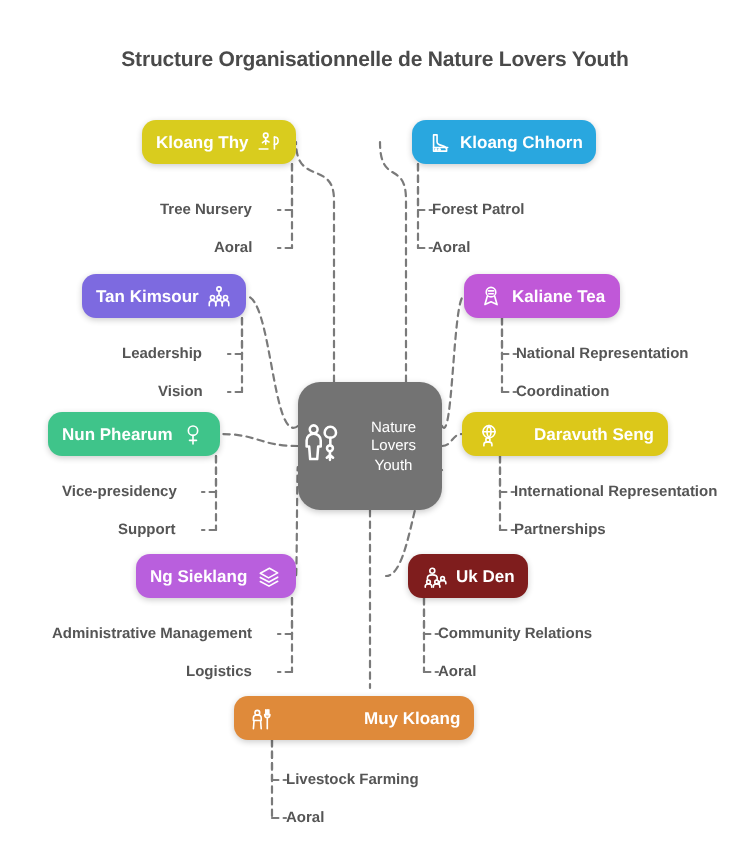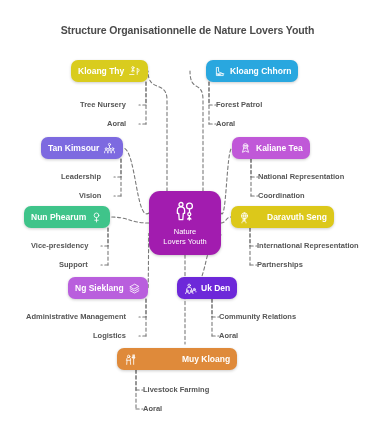--- a/index.html
+++ b/index.html
@@ -25,26 +25,26 @@
     text-align: center;
     font-size: 10.5px;
     font-weight: bold;
     color: #4a4a4a;
     letter-spacing: -0.1px;
   }
   
   .hub {
     position: absolute;
     width: 72px; height: 64px;
-    background: #a21caf;
+    background: #737373;
     border-radius: 11px;
     display: flex;
-    flex-direction: column;
+    flex-direction: row;
     align-items: center;
-    justify-content: center;
+    justify-content: flex-end;
     color: #ffffff;
     box-shadow: 0 1px 3px rgba(0,0,0,0.22);
     z-index: 5;
   }
   .hub-icon { width: 24px; height: 24px; margin-bottom: 3px; }
   .hub-label {
     font-size: 7.5px;
     line-height: 9.5px;
     text-align: center;
     font-weight: normal;
@@ -220,21 +220,21 @@
     <div class="node rev" style="background: rgb(185, 95, 221); top: 277px; left: 68px;">
       <svg class="ico" viewBox="0 0 24 24" fill="none" stroke="#ffffff" stroke-width="1.5" stroke-linecap="round" stroke-linejoin="round">
         <path d="M4 8.6 12.4 4l7.6 4.2-8.4 4.6z"></path>
         <path d="M4 12.4 12 16.6l8-4.4"></path>
         <path d="M4 16.2 12 20.4l8-4.4"></path>
       </svg>
       <span>Ng Sieklang</span>
     </div>
     <div class="leaf r" style="top: 312px; left: 26px;">Administrative Management</div>
     <div class="leaf r" style="top: 331px; left: 93px;">Logistics</div>
-    <div class="node" style="background: #6d28d9; top: 277px; left: 177px;">
+    <div class="node" style="background: #7f1d1d; top: 277px; left: 204px;">
       <svg class="ico" viewBox="0 0 24 24" fill="none" stroke="#ffffff" stroke-width="1.5" stroke-linecap="round" stroke-linejoin="round">
         <circle cx="9.5" cy="6.2" r="2.3"></circle>
         <path d="M5 14.4v-1.5c0-1.7 2-2.9 4.5-2.9s4.5 1.2 4.5 2.9v1.5"></path>
         <circle cx="6" cy="16.6" r="1.7"></circle>
         <circle cx="13.5" cy="16.6" r="1.7"></circle>
         <circle cx="19" cy="13.4" r="1.7"></circle>
         <path d="M3 21.5v-1c0-1.2 1.3-2 3-2s3 .8 3 2v1"></path>
         <path d="M10.5 21.5v-1c0-1.2 1.3-2 3-2s3 .8 3 2v1"></path>
         <path d="M16 18.3v-1c0-1.2 1.3-2 3-2s3 .8 3 2v1"></path>
       </svg>

